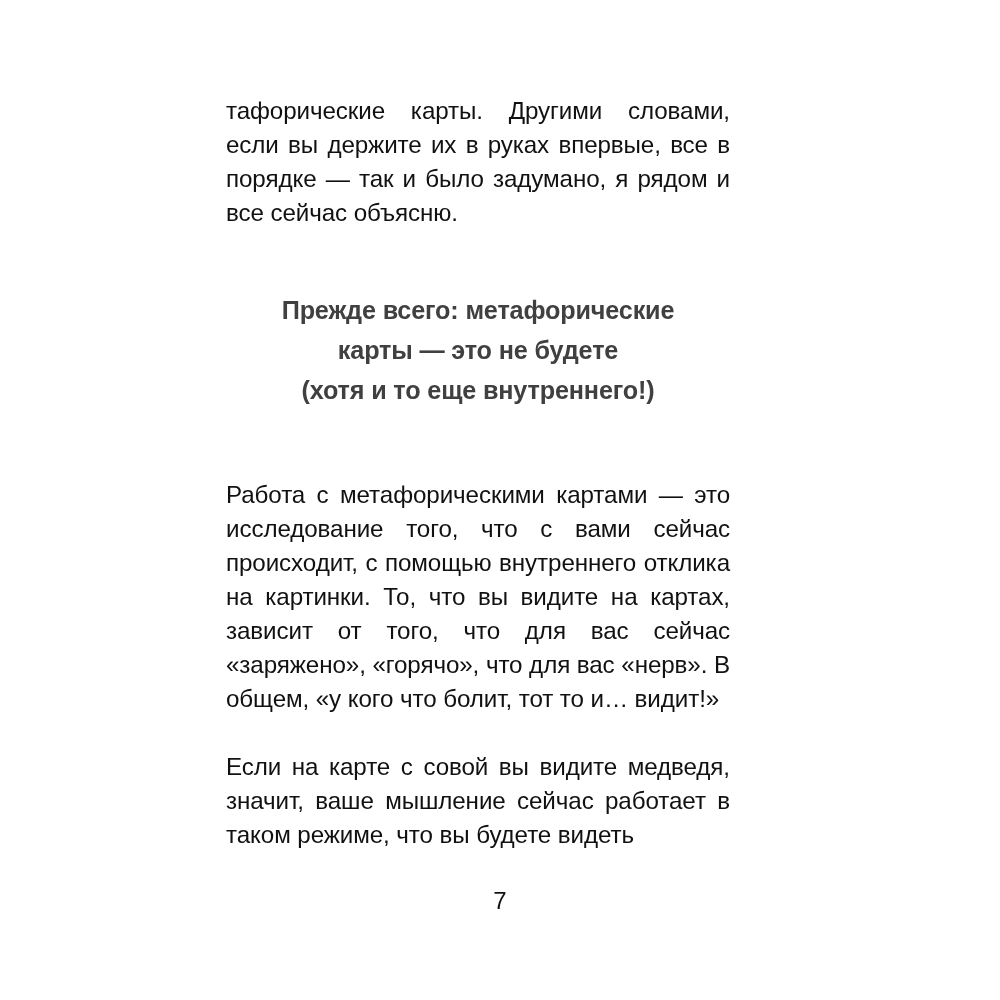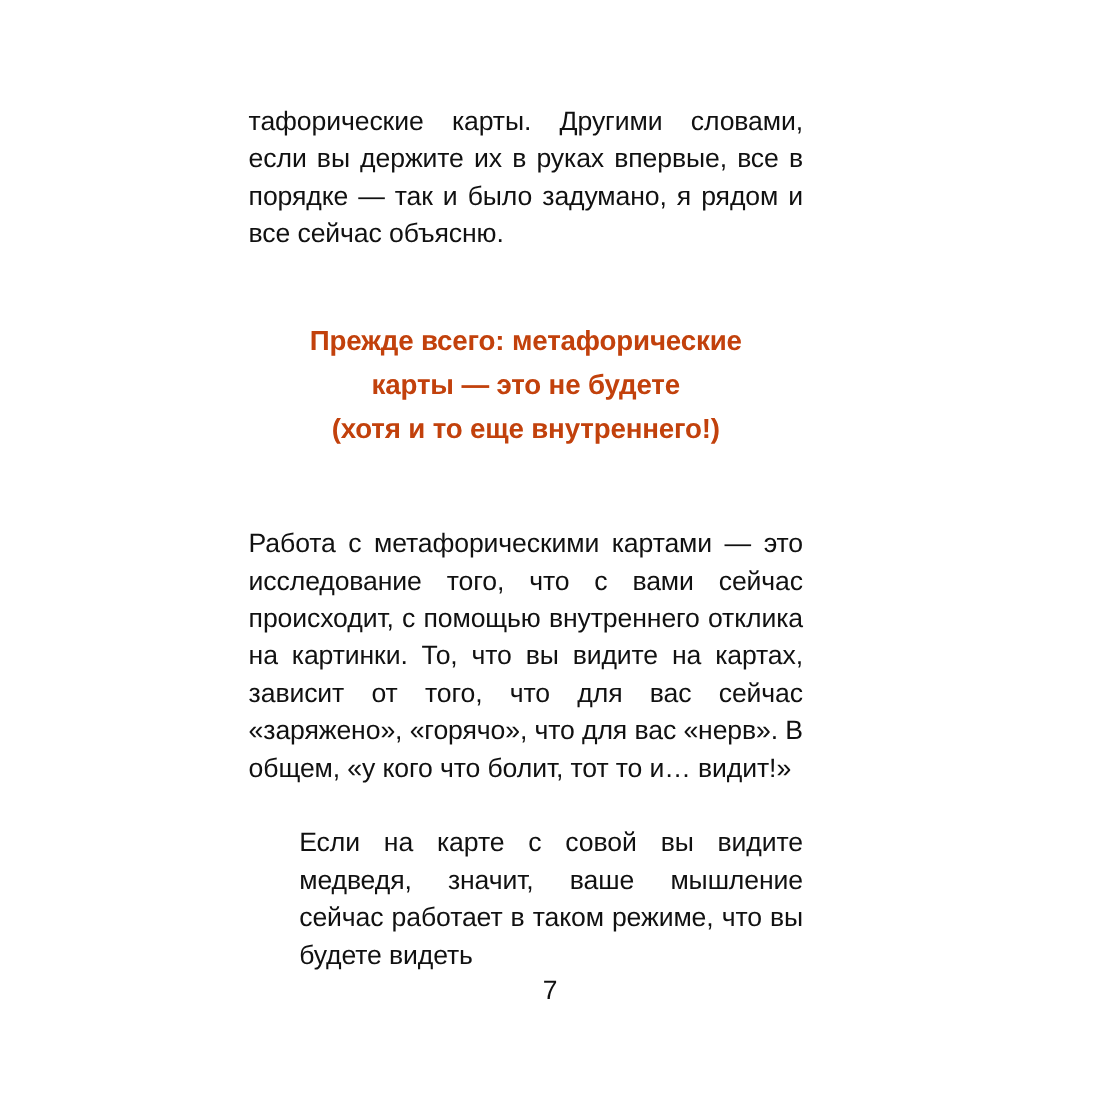--- a/index.html
+++ b/index.html
@@ -48,40 +48,39 @@
   .par-gap-1 { margin-top: 0px; }
 
   .section-heading {
     margin: 0;
     padding: 0;
     font-size: 25.2px;
     line-height: 40px;
     font-weight: 700;
     text-align: center;
     letter-spacing: -0.15px;
-    color: #c2410c;
+    color: #404040;
   }
 
   .heading-block {
     margin-top: 60px;
     margin-bottom: 0;
   }
 
   .heading-line {
     display: block;
     white-space: nowrap;
   }
 
   .par-after-heading {
     margin-top: 68px;
   }
 
   .par-spacer {
     margin-top: 34px;
-    margin-left: 46px;
   }
 
   .last-line-nojustify {
     text-align-last: left;
   }
 
   .page-number {
     position: absolute;
     left: 0;
     top: 886px;

